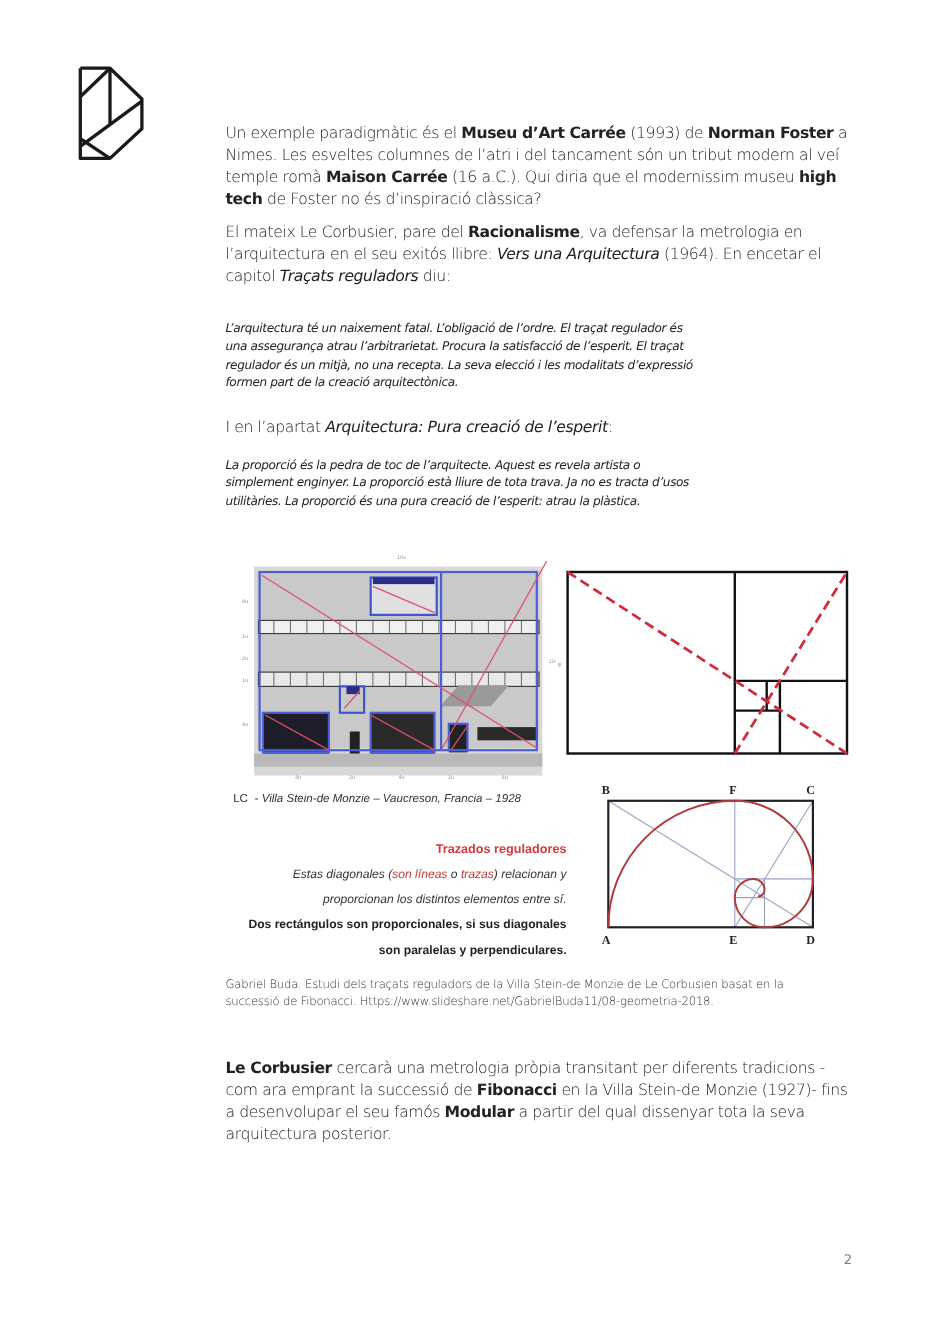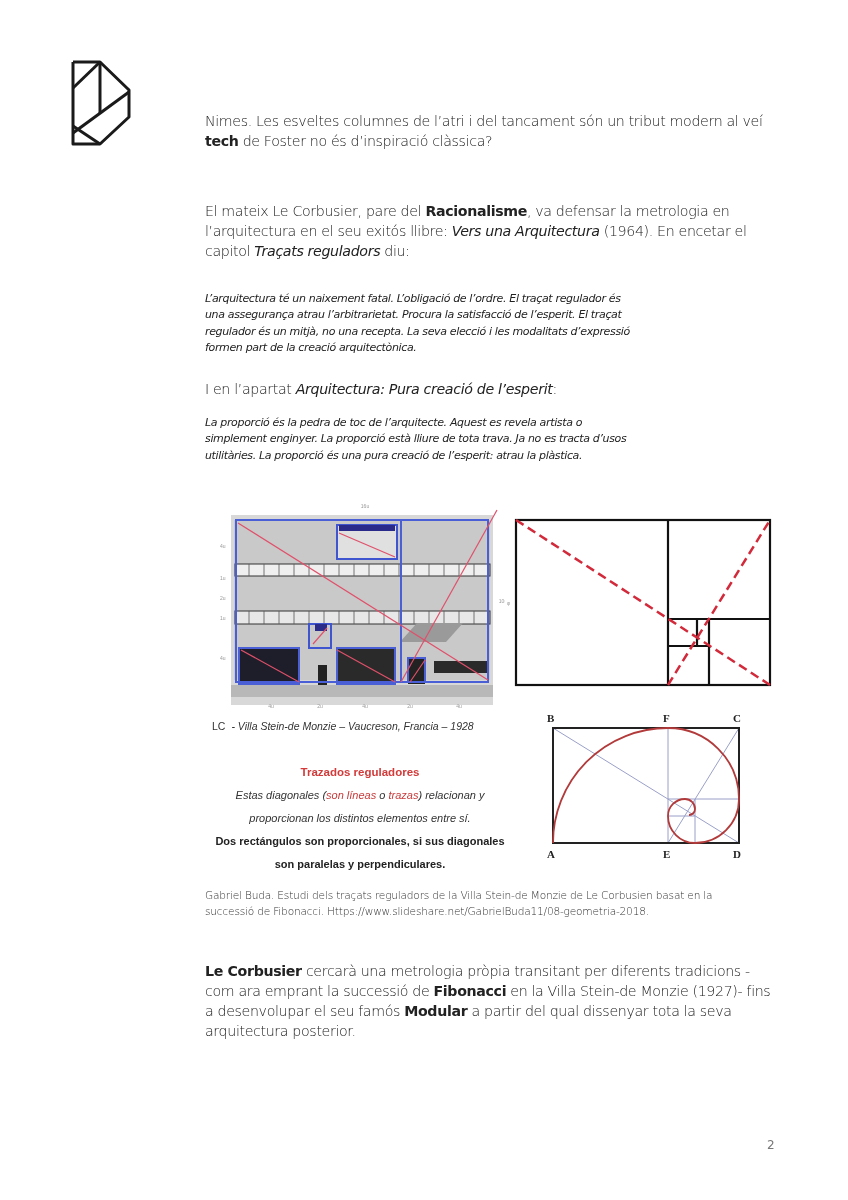--- a/index.html
+++ b/index.html
@@ -13,21 +13,21 @@
   .quote { position:absolute; left:205px; width:580px; font-size:11px; line-height:16.4px;
            font-style:italic; letter-spacing:-0.35px; color:#222; }
   .line { display:block; white-space:nowrap; }
   #villa { position:absolute; left:205px; top:498px; width:300px; height:215px; }
   #fibo { position:absolute; left:505px; top:505px; width:280px; height:195px; }
   #spiral { position:absolute; left:530px; top:705px; width:230px; height:160px; }
   .villa-caption { position:absolute; left:212px; top:720px; font-family:"Liberation Sans", sans-serif;
                    font-size:10.5px; color:#333; white-space:nowrap; }
   .villa-caption .lc { font-weight:normal; margin-right:6px; }
   .villa-caption i { font-style:italic;text-align:right; }
-  .trz { position:absolute; left:205px; width:310px; text-align:center; font-family:"Liberation Sans", sans-serif;
+  .trz { position:absolute; left:205px; width:310px; text-align:right; font-family:"Liberation Sans", sans-serif;
          font-size:11px; color:#333; white-space:nowrap; }
   .trz.title { color:#d33a3a; font-weight:bold; font-size:11.5px; }
   .trz i { font-style:italic; }
   .trz .red { color:#c83a3a; font-weight:normal; }
   .trz.boldi { font-weight:bold; color:#222; }
   .caption { position:absolute; left:205px; width:580px; font-size:10.6px; line-height:16px;
              color:#333; letter-spacing:-0.2px; font-weight:300; }
   .pagenum { position:absolute; left:767px; top:1138px; font-size:12px; color:#777; }
 </style>
 </head>
@@ -37,21 +37,23 @@
   <g fill="none" stroke="#1a1a1a" stroke-width="3" stroke-linejoin="round">
     <polyline points="7,6 34,6 63,34 63,61 34,88 7,88 7,6"></polyline>
     <line x1="34" y1="6" x2="34" y2="57"></line>
     <line x1="7" y1="32" x2="34" y2="6"></line>
     <line x1="63" y1="36" x2="7" y2="77"></line>
     <line x1="7" y1="70" x2="34" y2="88"></line>
   </g>
 </svg>
 
 <div class="para" style="top:111px;">
+  <span class="line"><span>Un exemple paradigmàtic és el </span><b>Museu d’Art Carrée</b><span> (1993) de </span><b>Norman Foster</b><span> a</span></span>
   <span class="line">Nimes. Les esveltes columnes de l’atri i del tancament són un tribut modern al veí</span>
+  <span class="line"><span>temple romà </span><b>Maison Carrée</b><span> (16 a.C.). Qui diria que el modernissim museu </span><b>high</b></span>
   <span class="line"><b>tech</b><span> de Foster no és d’inspiració clàssica?</span></span>
 </div>
 
 <div class="para" style="top:201px;">
   <span class="line"><span>El mateix Le Corbusier, pare del </span><b>Racionalisme</b><span>, va defensar la metrologia en</span></span>
   <span class="line"><span>l’arquitectura en el seu exitós llibre: </span><i>Vers una Arquitectura</i><span> (1964). En encetar el</span></span>
   <span class="line"><span>capitol </span><i>Traçats reguladors</i><span> diu:</span></span>
 </div>
 
 <div class="quote" style="top:291px;">

